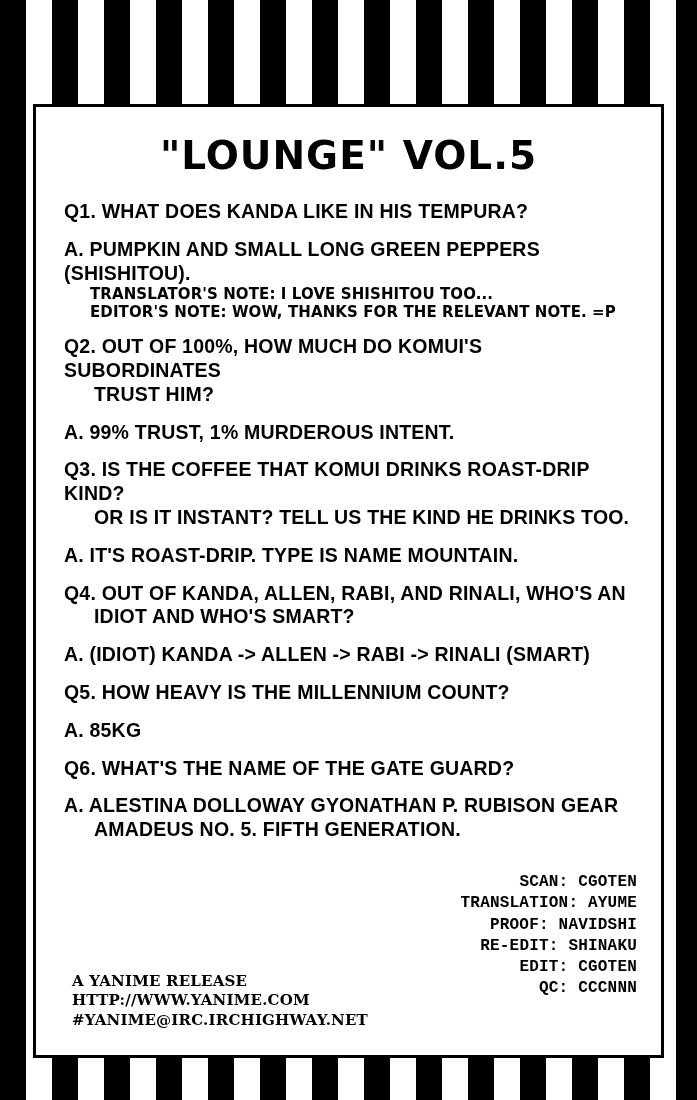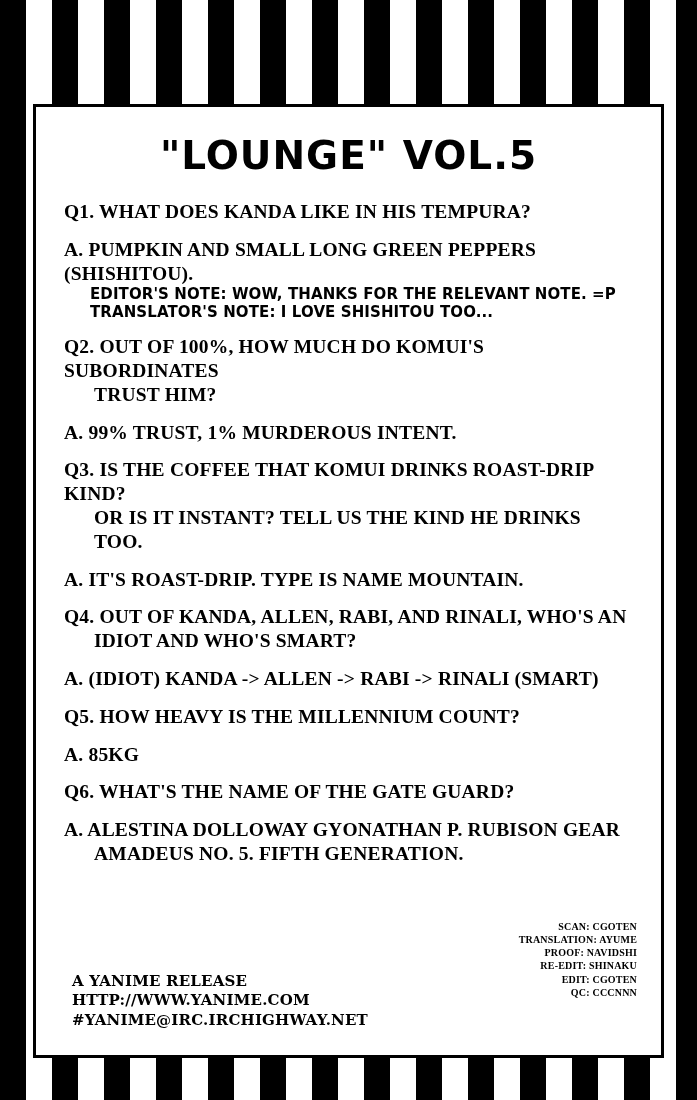--- a/index.html
+++ b/index.html
@@ -65,21 +65,21 @@
   }
   .entry {
     margin-bottom: 14px;
   }
   .line {
     font-size: 19.5px;
     font-weight: bold;
     color: #000000;
     line-height: 1.22;
     letter-spacing: 0.2px;
-    font-family: Liberation Serif, serif;
+    font-family: Liberation Sans, sans-serif;
   }
   .line.indent {
     padding-left: 30px;
   }
   .note {
     font-size: 15px;
     font-weight: bold;
     color: #000000;
     line-height: 1.2;
     padding-left: 26px;
@@ -89,22 +89,22 @@
   .gap-block { height: 14px; }
 
   
   .credits {
     position: absolute;
     right: 24px;
     bottom: 56px;
     text-align: right;
   }
   .credits div {
-    font-family: Liberation Serif, serif;
-    font-size: 10px;
+    font-family: Liberation Mono, monospace;
+    font-size: 16px;
     font-weight: bold;
     color: #000000;
     line-height: 1.32;
     letter-spacing: 0.2px;
   }
   .release {
     position: absolute;
     left: 36px;
     bottom: 24px;
     text-align: left;
@@ -128,22 +128,22 @@
     <div class="inner">
 
       <div class="title">"LOUNGE" VOL.5</div>
 
       <div class="qa-list">
 
         <div class="entry">
           <div class="line">Q1. WHAT DOES KANDA LIKE IN HIS TEMPURA?</div>
           <div class="gap-block"></div>
           <div class="line">A. PUMPKIN AND SMALL LONG GREEN PEPPERS (SHISHITOU).</div>
+          <div class="note">TRANSLATOR'S NOTE: I LOVE SHISHITOU TOO...</div>
           <div class="note">EDITOR'S NOTE: WOW, THANKS FOR THE RELEVANT NOTE. =P</div>
-          <div class="note">TRANSLATOR'S NOTE: I LOVE SHISHITOU TOO...</div>
         </div>
 
         <div class="entry">
           <div class="line">Q2. OUT OF 100%, HOW MUCH DO KOMUI'S SUBORDINATES</div>
           <div class="line indent">TRUST HIM?</div>
           <div class="gap-block"></div>
           <div class="line">A. 99% TRUST, 1% MURDEROUS INTENT.</div>
         </div>
 
         <div class="entry">

